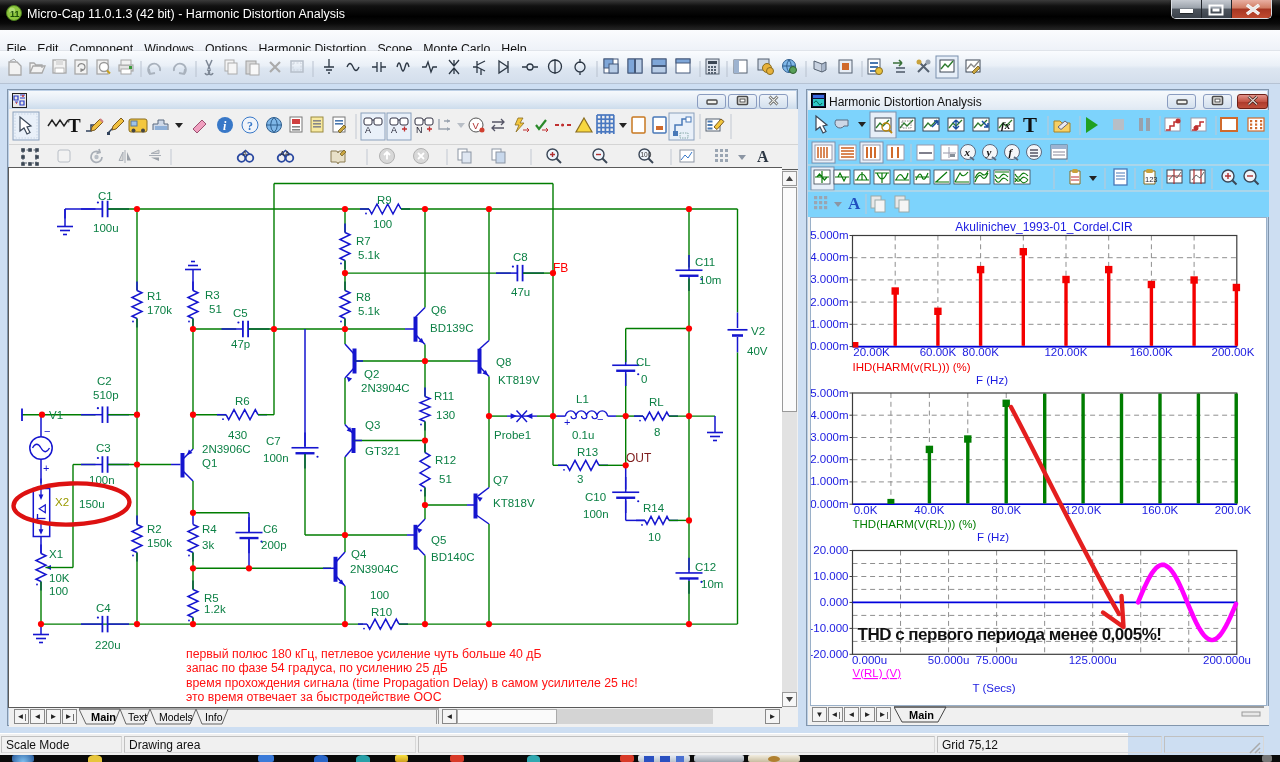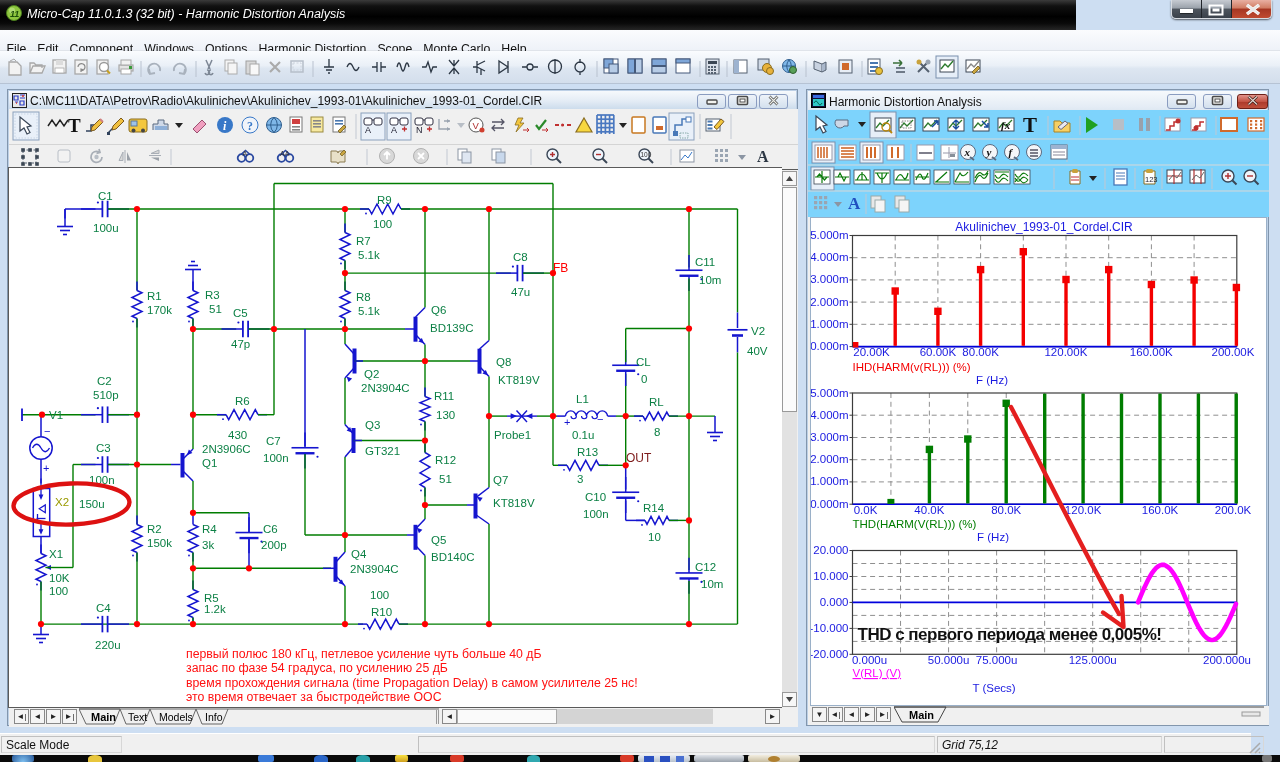--- a/index.html
+++ b/index.html
@@ -1,43 +1,43 @@
 <!DOCTYPE html>
 <html><head><meta charset="utf-8"><style>
 * { margin:0; padding:0; box-sizing:border-box; }
 html,body { width:1280px; height:762px; overflow:hidden; font-family:"Liberation Sans", sans-serif; }
 .abs { position:absolute; }
 #page { position:relative; width:1280px; height:762px; background:#cddef2; }
-#titlebar { left:0; top:0; width:1076px; height:30px;
-  background:linear-gradient(180deg,#3b3b3b 0%,#111 20%,#000 55%,#0a0a0a 78%,#262626 100%);font-style:italic; }
+#titlebar { left:0; top:0; width:1280px; height:30px;
+  background:linear-gradient(180deg,#3b3b3b 0%,#111 20%,#000 55%,#0a0a0a 78%,#262626 100%); }
 #titletxt { left:27px; top:7px; color:#fff; font-size:12.5px; }
 #menubar { left:0; top:30px; width:1280px; height:21px; background:linear-gradient(180deg,#fbfcfe,#eef2f8); border-bottom:1px solid #e0e4ea; }
 .mi { display:inline-block; padding:3px 5.5px 0 5.5px; font-size:12.3px; color:#111;margin-top:9px; }
 #toolbar { left:0; top:51px; width:1280px; height:33px; background:linear-gradient(180deg,#fafcfe 0%,#eaf0f7 45%,#dde6f1 55%,#d3deec 100%); border-bottom:1px solid #b6c3d4; }
 .win { position:absolute; background:#f0f0f0; border:1px solid #8296ad; box-shadow:0 0 0 1px #bdd0e6 inset; }
 .wtitle { position:absolute; left:1px; top:1px; right:1px; height:18px; background:linear-gradient(180deg,#f6f9fc 0%,#e4ecf5 55%,#ccdcec 100%); font-size:12px; color:#111; }
 .wtxt { position:absolute; left:21px; top:3px; white-space:nowrap; }
 .wbtn { position:absolute; top:2.5px; width:29px; height:15px; background:linear-gradient(180deg,#eef3f9,#d3e0ee); border:1px solid #8a9cc0; border-radius:3px; text-align:center; font-size:9px; line-height:12px; color:#333; font-weight:bold; }
 .tabrow { position:absolute; height:19px; font-size:11px; }
 .navb { position:absolute; top:1px; width:15px; height:15px; border:1px solid #888; background:#f4f4f4; text-align:center; line-height:13px; font-size:8px; color:#222; }
-#statusbar { left:0; top:733px; width:1251px; height:22px; background:#f0f0f0; border-top:1px solid #fff; font-size:12px; color:#111; }
+#statusbar { left:0; top:733px; width:1128px; height:22px; background:#f0f0f0; border-top:1px solid #fff; font-size:12px; color:#111; }
 .scell { position:absolute; top:2px; height:17px; border:1px solid #d7d7d7; border-top-color:#c0c0c0; border-left-color:#c0c0c0; padding:1px 4px; }
 #taskbar { left:0; top:755px; width:1280px; height:7px; background:#0a0a0a; overflow:hidden; }
 .tico { position:absolute; top:0; width:16px; height:7px; border-radius:2px; }
 svg { display:block; }
 .wbtn svg { margin:0 auto; }
 </style></head><body>
 <div id="page">
  <div class="abs" id="titlebar">
   <svg class="abs" style="left:5px;top:4px" width="18" height="18">
         <circle cx="9" cy="9" r="7.5" fill="#8ec63f" stroke="#4a7d1d"></circle>
         <circle cx="7" cy="6.5" r="3" fill="#b8e07f" opacity="0.8"></circle>
         <text x="5" y="13" font-size="9" font-weight="bold" fill="#1d4d08" font-family="Liberation Sans">11</text>
       </svg>
-  <div class="abs" id="titletxt">Micro-Cap 11.0.1.3 (32 bit) - Harmonic Distortion Analysis</div>
+  <div class="abs" id="titletxt">Micro-Cap 11.0.1.3 (42 bit) - Harmonic Distortion Analysis</div>
   <div class="abs" style="left:1171px;top:0px;width:101px;height:19px;border:1px solid #d8dce2;border-top:none;border-radius:0 0 5px 5px;box-shadow:0 1px 2px #0009;overflow:hidden;">
     <div class="abs" style="left:0;top:0;width:29px;height:18px;background:linear-gradient(180deg,#c6cbd2 0%,#9aa1aa 45%,#4e555e 50%,#3a414a 100%);"></div>
     <div class="abs" style="left:29px;top:0;width:1px;height:18px;background:#20242a"></div>
     <div class="abs" style="left:30px;top:0;width:29px;height:18px;background:linear-gradient(180deg,#c6cbd2 0%,#9aa1aa 45%,#4e555e 50%,#3a414a 100%);"></div>
     <div class="abs" style="left:59px;top:0;width:1px;height:18px;background:#20242a"></div>
     <div class="abs" style="left:60px;top:0;width:41px;height:18px;background:linear-gradient(180deg,#e8b0a2 0%,#d07b62 45%,#a53622 50%,#c04a30 100%);"></div>
     <div class="abs" style="left:8px;top:9px;width:13px;height:3.5px;background:#fff;box-shadow:0 1px 1px #0008"></div>
     <svg class="abs" style="left:36px;top:4px" width="17" height="12">
           <rect x="1.5" y="1.5" width="13" height="9" fill="none" stroke="#fff" stroke-width="2"></rect>
           <rect x="4.5" y="4.5" width="7" height="3" fill="#fff"></rect>
@@ -228,21 +228,20 @@
     </svg>
   </div>
 
  <div class="win" style="left:7px;top:89px;width:791px;height:637px;">
   <div class="wtitle">
    <svg class="abs" style="left:3px;top:1.5px" width="15" height="15">
         <rect x="0.5" y="0.5" width="14" height="14" fill="#e8e8e8" stroke="#222"></rect>
         <path d="M2,3 h4 v4 h-4 z M8,2 h5 M8,5 h5 M3,9 h3 M8,8 h4 v4 h-4 z" stroke="#2a3ec8" fill="none" stroke-width="1.2"></path>
         <path d="M10,3 h2 M4,10 h1" stroke="#d03030" stroke-width="1.5"></path>
       </svg>
-   <span class="wtxt">C:\MC11\DATA\Petrov\Radio\Akulinichev\Akulinichev_1993-01\Akulinichev_1993-01_Cordel.CIR</span>
    <div class="wbtn" style="left:688px;">
         <svg width="14" height="11">
           <rect x="2" y="5" width="10" height="4" rx="1" fill="#f2f2ee" stroke="#4a4a4a" stroke-width="1.4"></rect>
         </svg>
       </div>
    <div class="wbtn" style="left:719px;">
         <svg width="13" height="11">
           <rect x="1.5" y="1.5" width="10" height="8" rx="1" fill="#f2f2ee" stroke="#4a4a4a" stroke-width="1.6"></rect>
           <rect x="4" y="4" width="5" height="3" fill="#fff" stroke="#4a4a4a"></rect>
         </svg>
@@ -1433,22 +1432,23 @@
       <path d="M0,1 L8,16 L44,16 L52,1 Z" fill="#f0f0f0" stroke="#444"></path>
       <text x="15" y="13" font-size="11" font-weight="bold" font-family="Liberation Sans">Main</text>
       <line x1="0" y1="1" x2="370" y2="1" stroke="#444"></line>
       <rect x="348" y="6" width="18" height="4" fill="#e8e8e8" stroke="#999"></rect>
     </svg>
   </div>
  </div>
 
  <div class="abs" id="statusbar">
    <div class="scell" style="left:1px;width:121px;">Scale Mode</div>
+   <div class="scell" style="left:124px;width:292px;">Drawing area</div>
    <div class="scell" style="left:418px;width:517px;"></div>
-   <div class="scell" style="left:937px;width:225px;font-style:italic;">Grid 75,12</div>
+   <div class="scell" style="left:937px;width:225px;">Grid 75,12</div>
    <div class="scell" style="left:1164px;width:100px;"></div>
     <svg class="abs" style="left:1248px;top:7px" width="14" height="14">
       <path d="M12,2 L2,12 M12,7 L7,12 M12,11 L11,12" stroke="#aaa" stroke-width="1.5"></path>
     </svg>
  </div>
  <div class="abs" id="taskbar">
    <div class="tico" style="left:12px;width:22px;background:radial-gradient(circle at 50% 100%,#7ec0f0,#2a5a9a)"></div>
    <div class="tico" style="left:88px;width:14px;background:#e8c63c;border-radius:50% 50% 0 0"></div>
    <div class="tico" style="left:258px;width:16px;background:#3a7ad8"></div>
    <div class="tico" style="left:314px;width:14px;background:#2a66c8;border-radius:50% 50% 0 0"></div>

